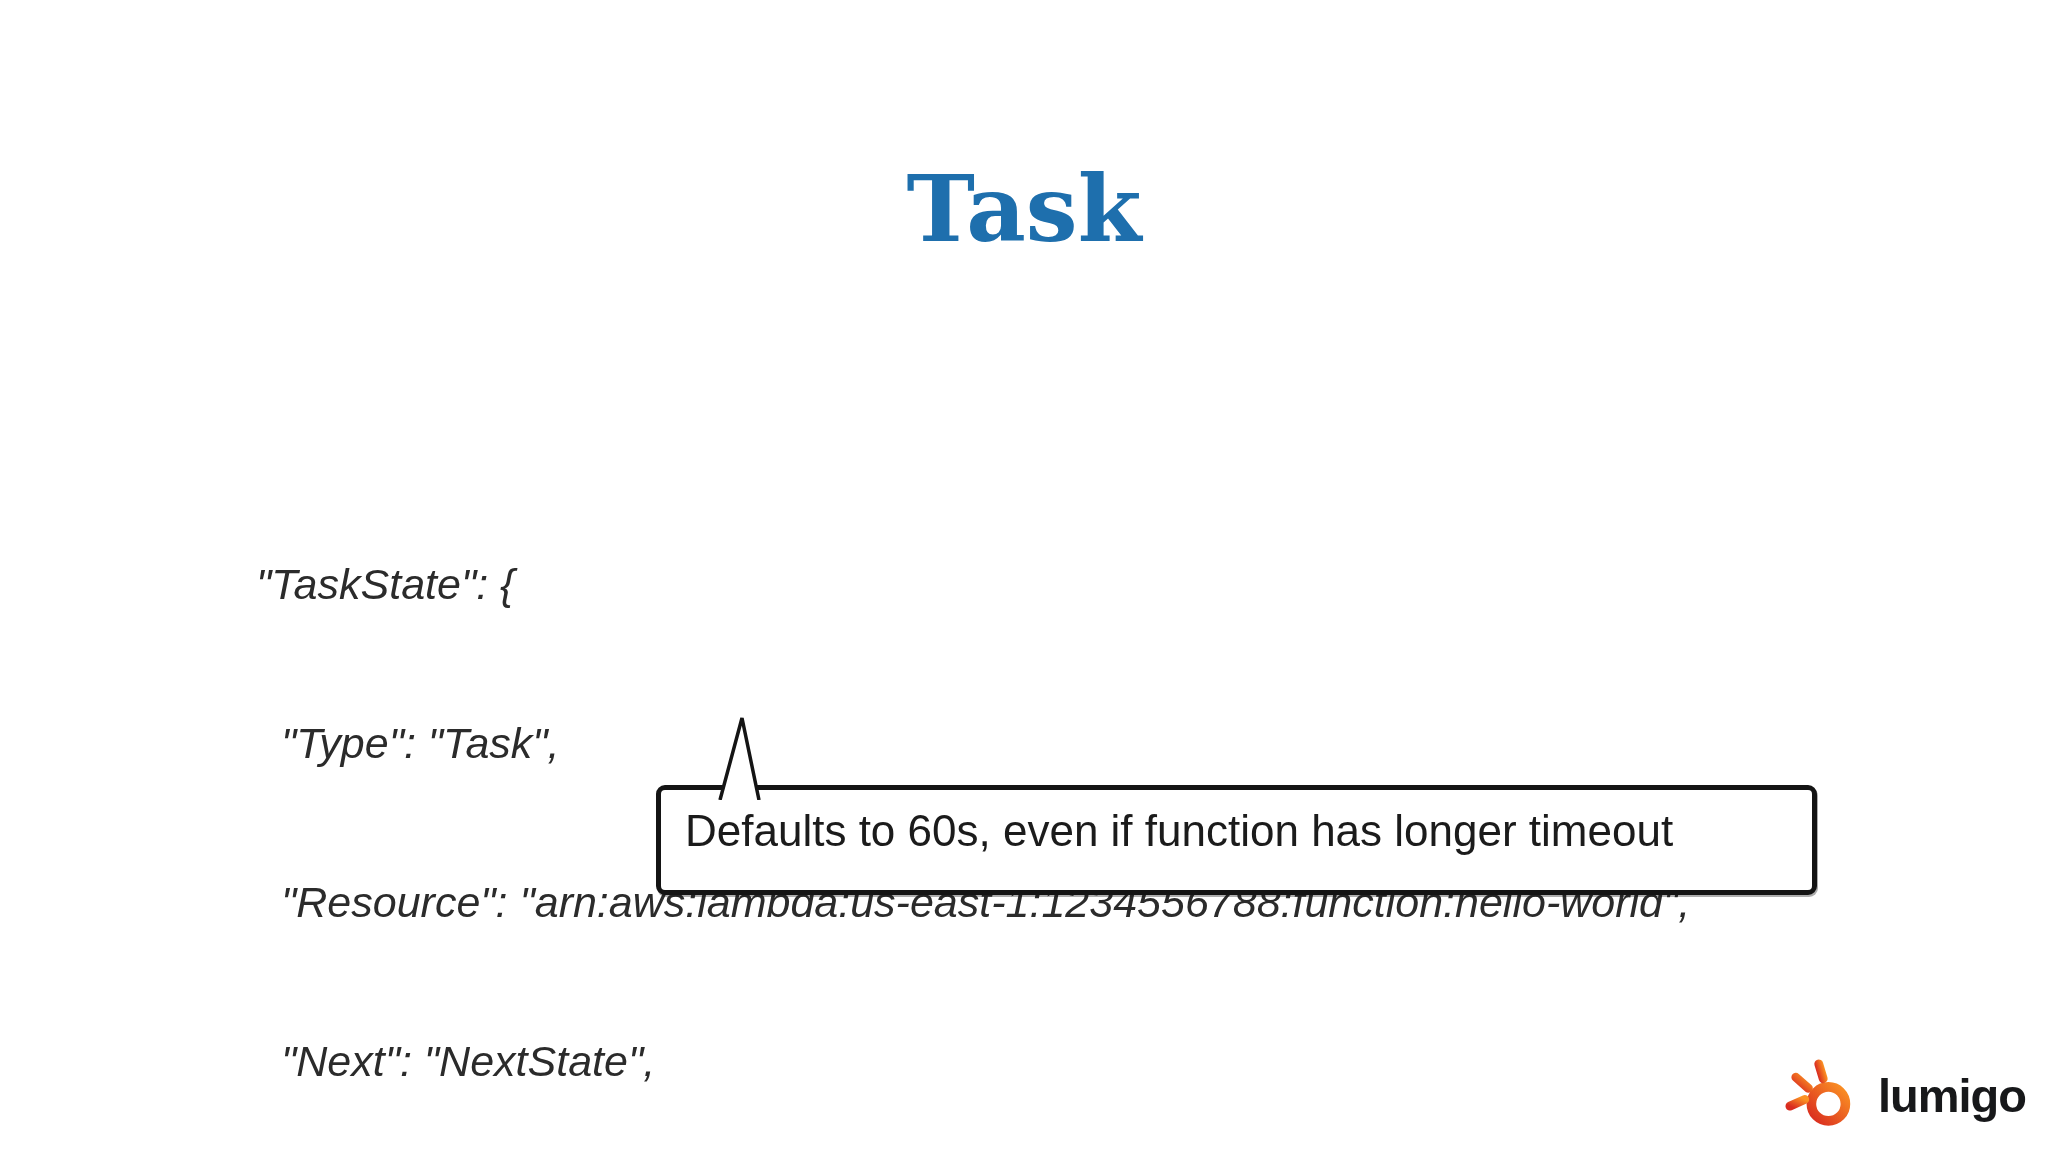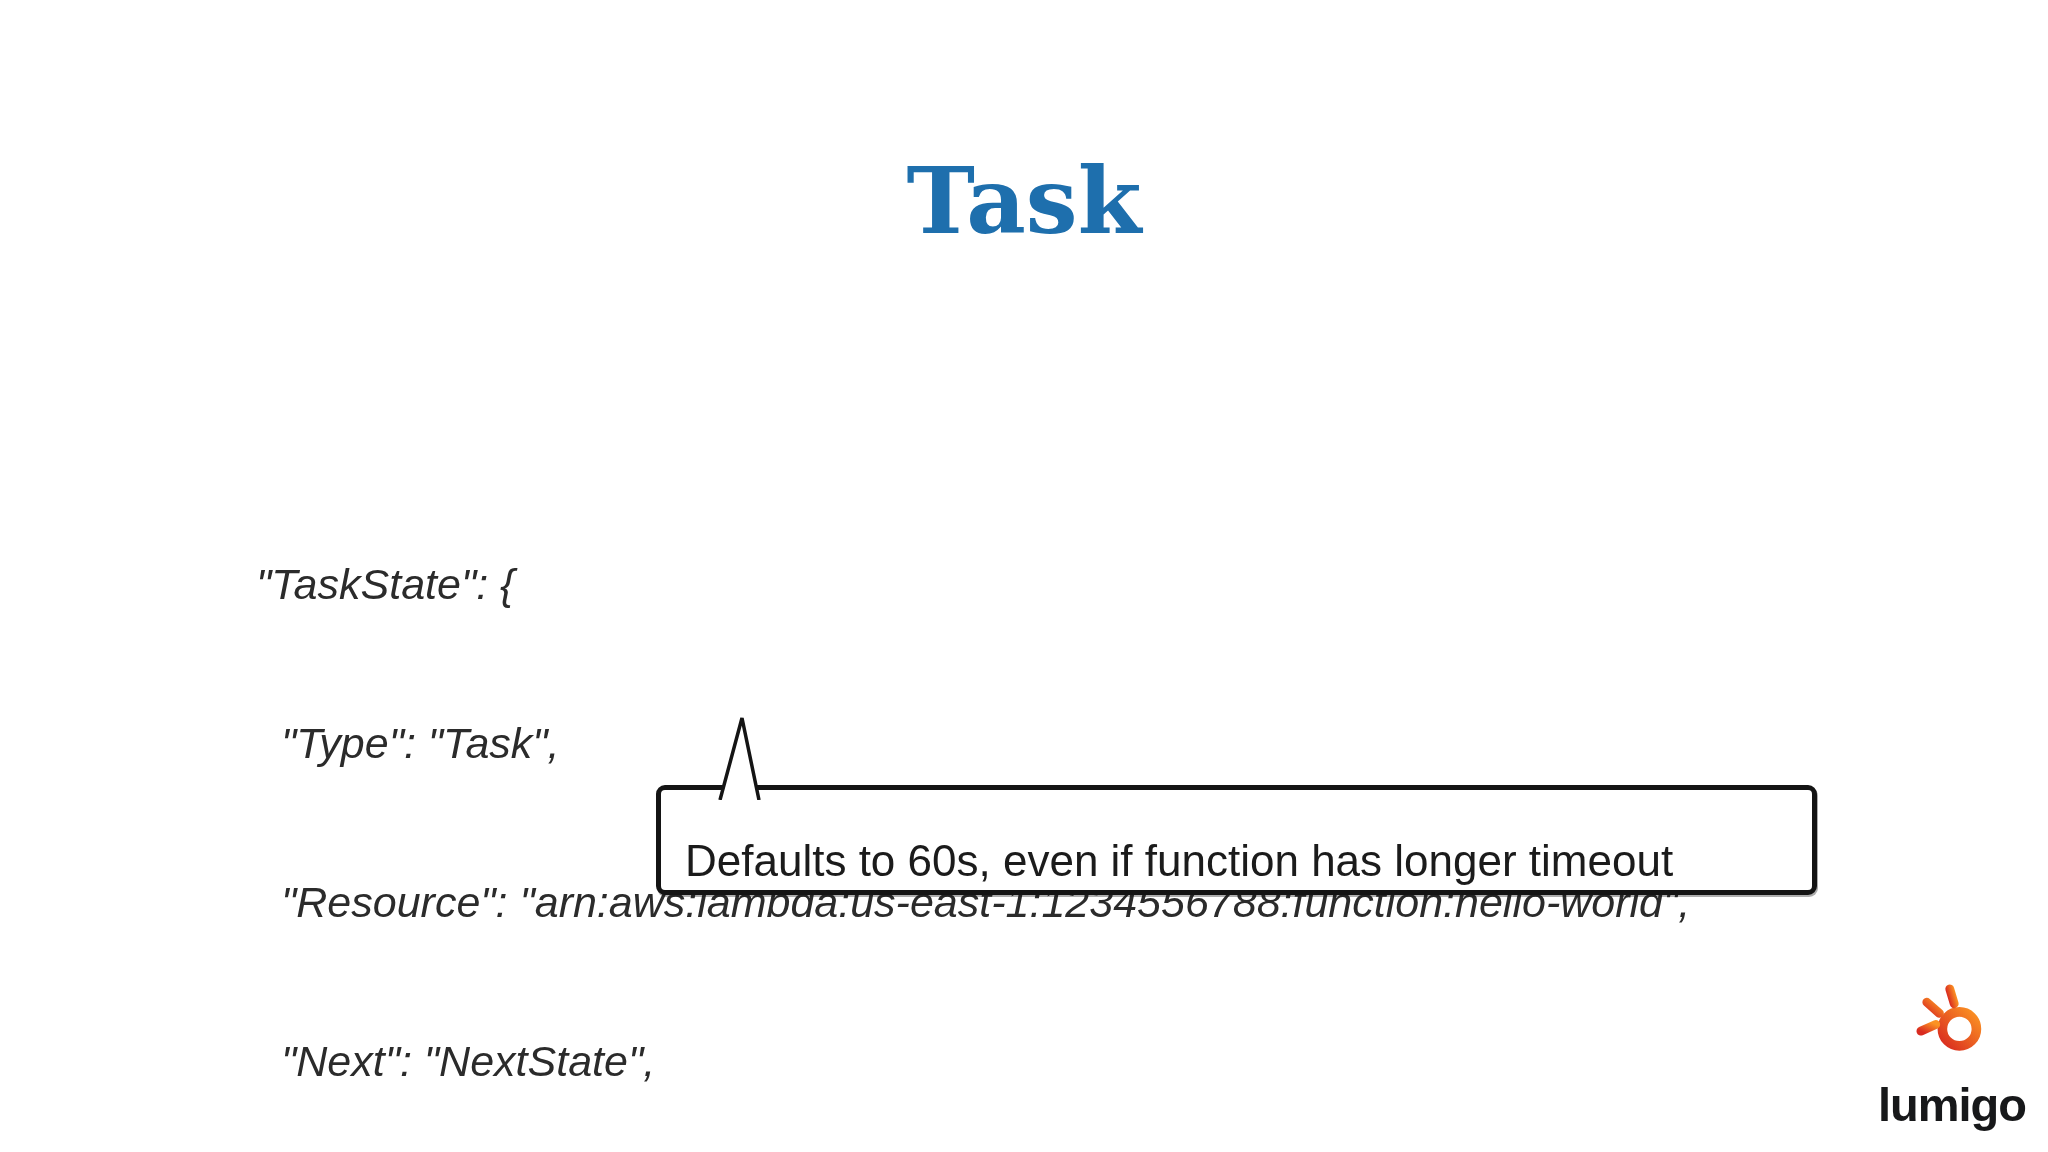--- a/index.html
+++ b/index.html
@@ -11,21 +11,21 @@
     height: 1152px;
     position: relative;
     background: #ffffff;
     overflow: hidden;
     font-family: "Liberation Sans", sans-serif;
   }
 
   
   .header {
     position: absolute;
-    top: 155px;
+    top: 163px;
     left: 0;
     width: 100%;
     text-align: center;
   }
   .title {
     margin: 0;
     font-family: "DejaVu Serif", serif;
     font-weight: 800;
     font-size: 92px;
     line-height: 1.0;
@@ -60,43 +60,42 @@
     position: absolute;
     left: 656px;
     top: 785px;
     width: 1161px;
     height: 110px;
     box-sizing: border-box;
     background: #ffffff;
     border: 5px solid #141414;
     border-radius: 9px;
     display: flex;
-    align-items: flex-end;
-    padding: 4px 24px;
+    align-items: flex-start;
+    padding: 16px 24px;
     font-size: 44px;
     color: #1b1b1b;
     z-index: 1;
     box-shadow: 1px 2px 0 0 rgba(20,20,20,0.35);
   }
   .tail {
     position: absolute;
     left: 702px;
     top: 714px;
     z-index: 2;
   }
 
   
   .logo {
     position: absolute;
     right: 22px;
     bottom: 20px;
     display: flex;
     align-items: center;
     gap: 20px;
-    flex-direction: column;
   }
   .logo-text {
     font-size: 47px;
     font-weight: bold;
     color: #17181a;
     letter-spacing: -1px;
   }
 </style>
 </head>
 <body>

